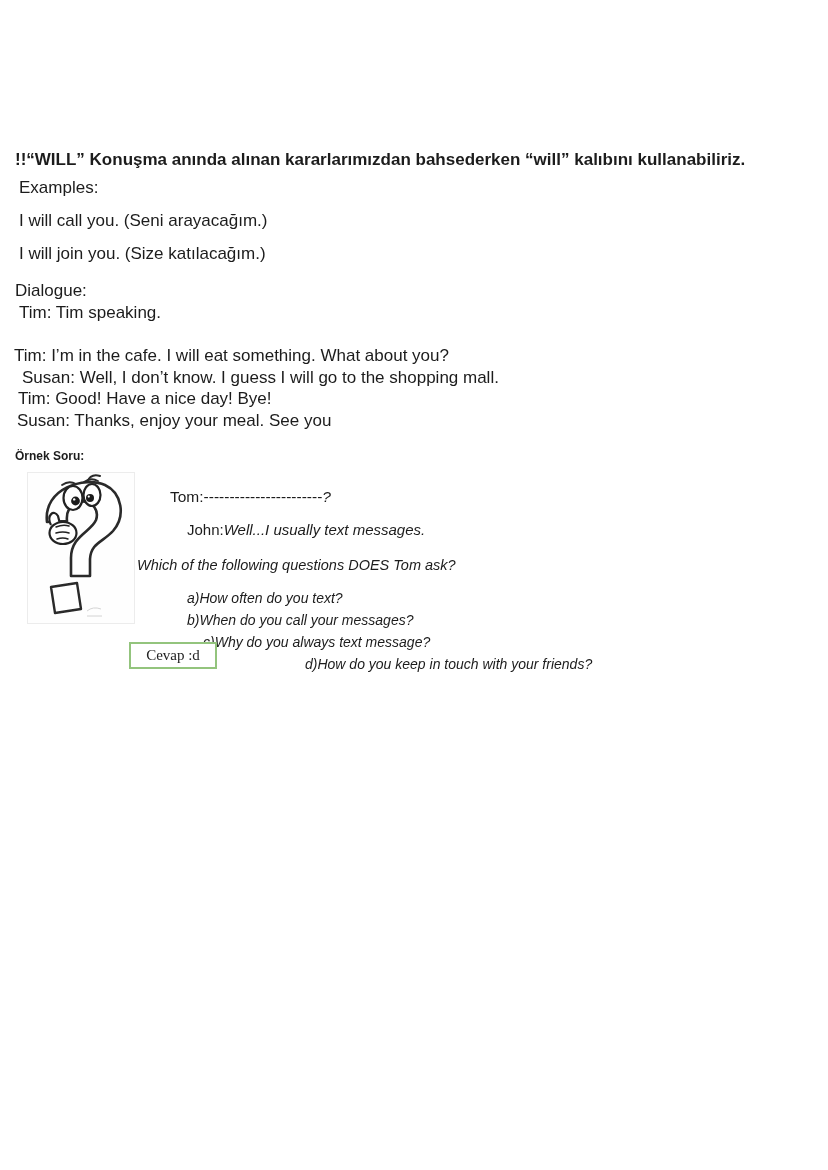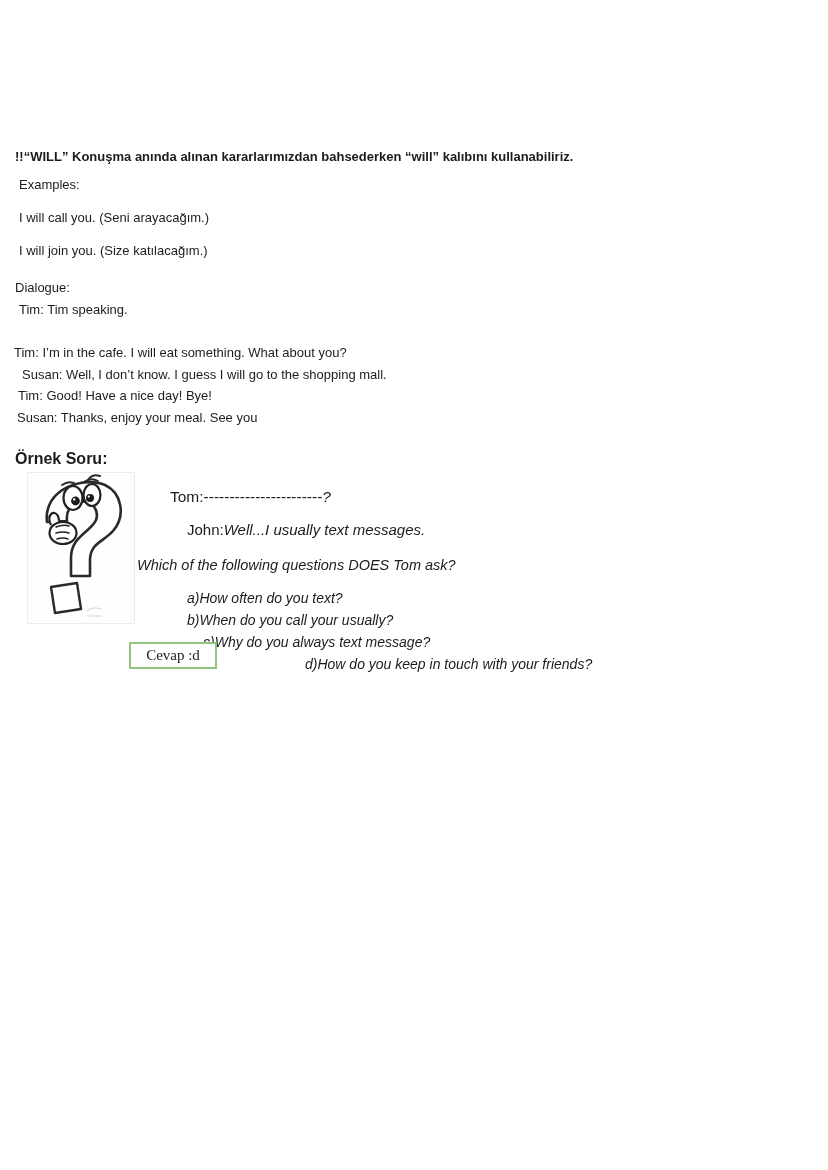--- a/index.html
+++ b/index.html
@@ -8,31 +8,31 @@
     width:828px;
     height:1170px;
     background:#ffffff;
     font-family:"Liberation Sans", sans-serif;
     color:#1c1c1c;
     overflow:hidden;
   }
   .ln{
     position:absolute;
     margin:0;
-    font-size:13px;
+    font-size:17px;
     line-height:1.25;
     white-space:pre;
     color:#1c1c1c;
   }
   .b{font-weight:700;}
   .i{font-style:italic;}
   span.b{font-weight:400;}
   span.i{font-style:italic;}
   .heading{font-weight:700;}
-  .section-heading{font-weight:700;font-size:16px;}
+  .section-heading{font-weight:700;font-size:12px;}
   .tom-line{font-size:15.5px;}
   .john-line{font-size:15px;}
   .question-line{font-size:14.5px;font-weight:700;font-style:italic;}
   .option-line{font-size:14px;font-style:italic;text-align:center;}
   .answer-box{
     position:absolute;
     left:100px;top:642px;
     width:84px;height:23px;
     border:2px solid #93c47d;
     display:flex;align-items:center;justify-content:center;
@@ -94,21 +94,21 @@
     <polygon points="24,115 50,111 54,137 28,141" fill="#ffffff" stroke="#2a2a2a" stroke-width="2.4" stroke-linejoin="round"></polygon>
 
     <path d="M60,139 q6,-5 14,-2 M60,144 h15" fill="none" stroke="#c9c9c9" stroke-width="0.8"></path>
   </svg>
 
   <p class="ln tom-line" style="left:170px;top:487px"><span class="b">Tom:</span><span class="b">-----------------------</span><span class="b i">?</span></p>
   <p class="ln john-line" style="left:187px;top:521px"><span class="b">John:</span><span class="i">Well...I usually </span><span class="b i">text messages.</span></p>
   <p class="ln question-line" style="left:137px;top:556px"><span class="b i">Which of the following questions DOES Tom ask?</span></p>
 
   <p class="ln option-line" style="left:187px;top:590px"><span class="b i">a)</span><span class="i">How often do you text?</span></p>
-  <p class="ln option-line" style="left:187px;top:612px"><span class="b i">b)</span><span class="i">When do you call your usually?</span></p>
+  <p class="ln option-line" style="left:187px;top:612px"><span class="b i">b)</span><span class="i">When do you call your messages?</span></p>
   <p class="ln option-line" style="left:305px;top:656px"><span class="b i">d)</span><span class="i">How do you keep in touch with your friends?</span></p>
   <p class="ln option-line" style="left:203px;top:634px"><span class="b i">c)</span><span class="i">Why do you always text message?</span></p>
 
   <div class="answer-box" style="border-color: rgb(147, 196, 125);">
     <span>Cevap :d</span>
   </div>
 
 </div>
 
 </body></html>

